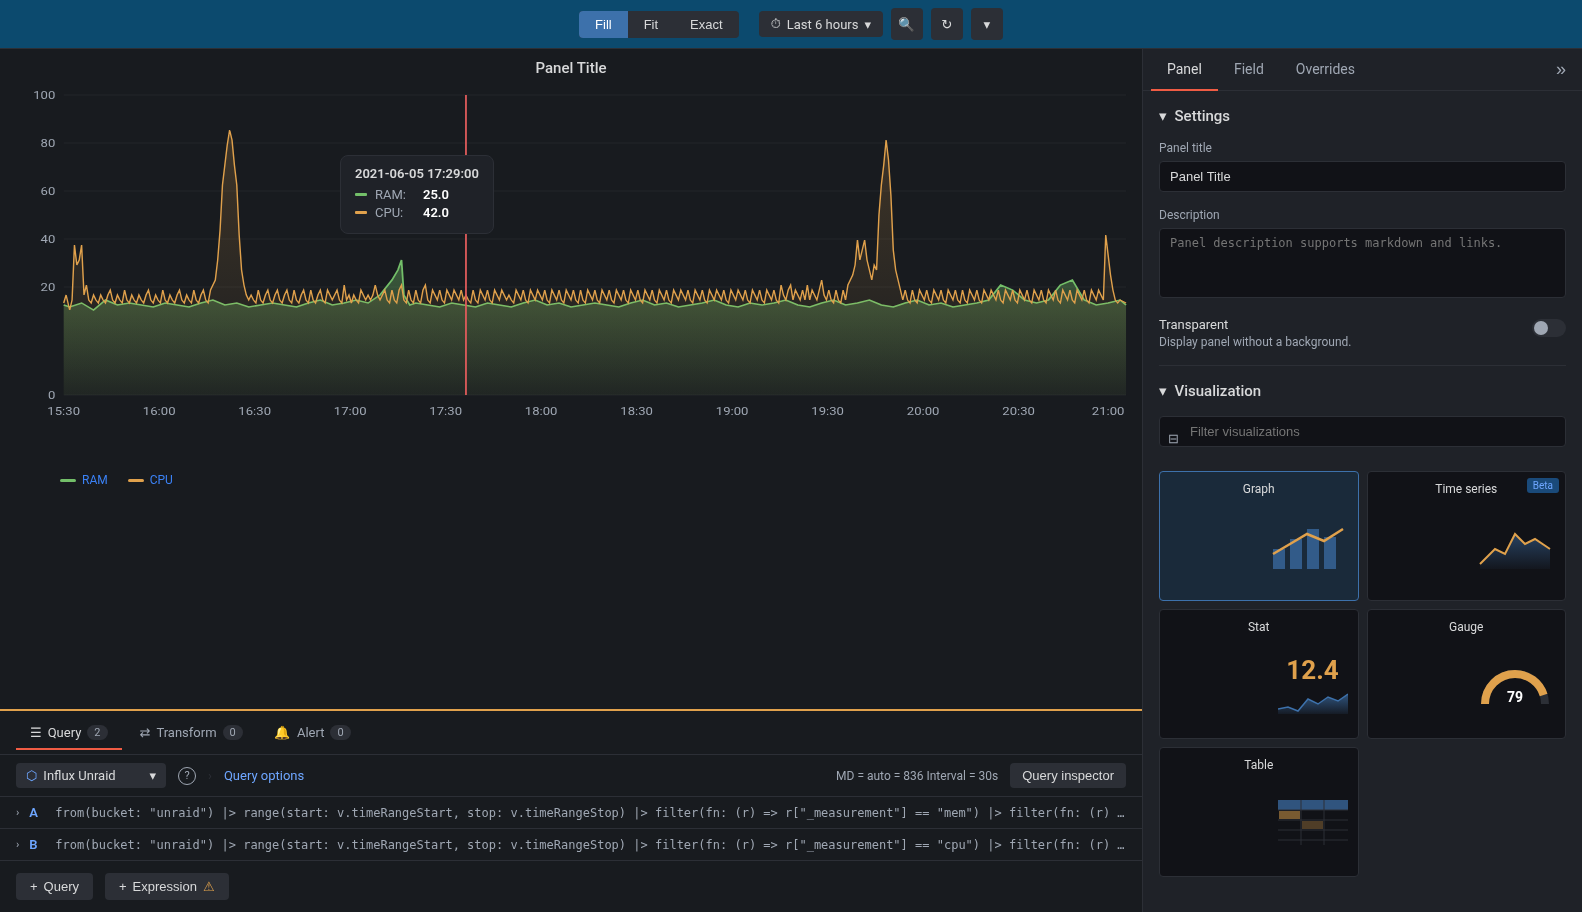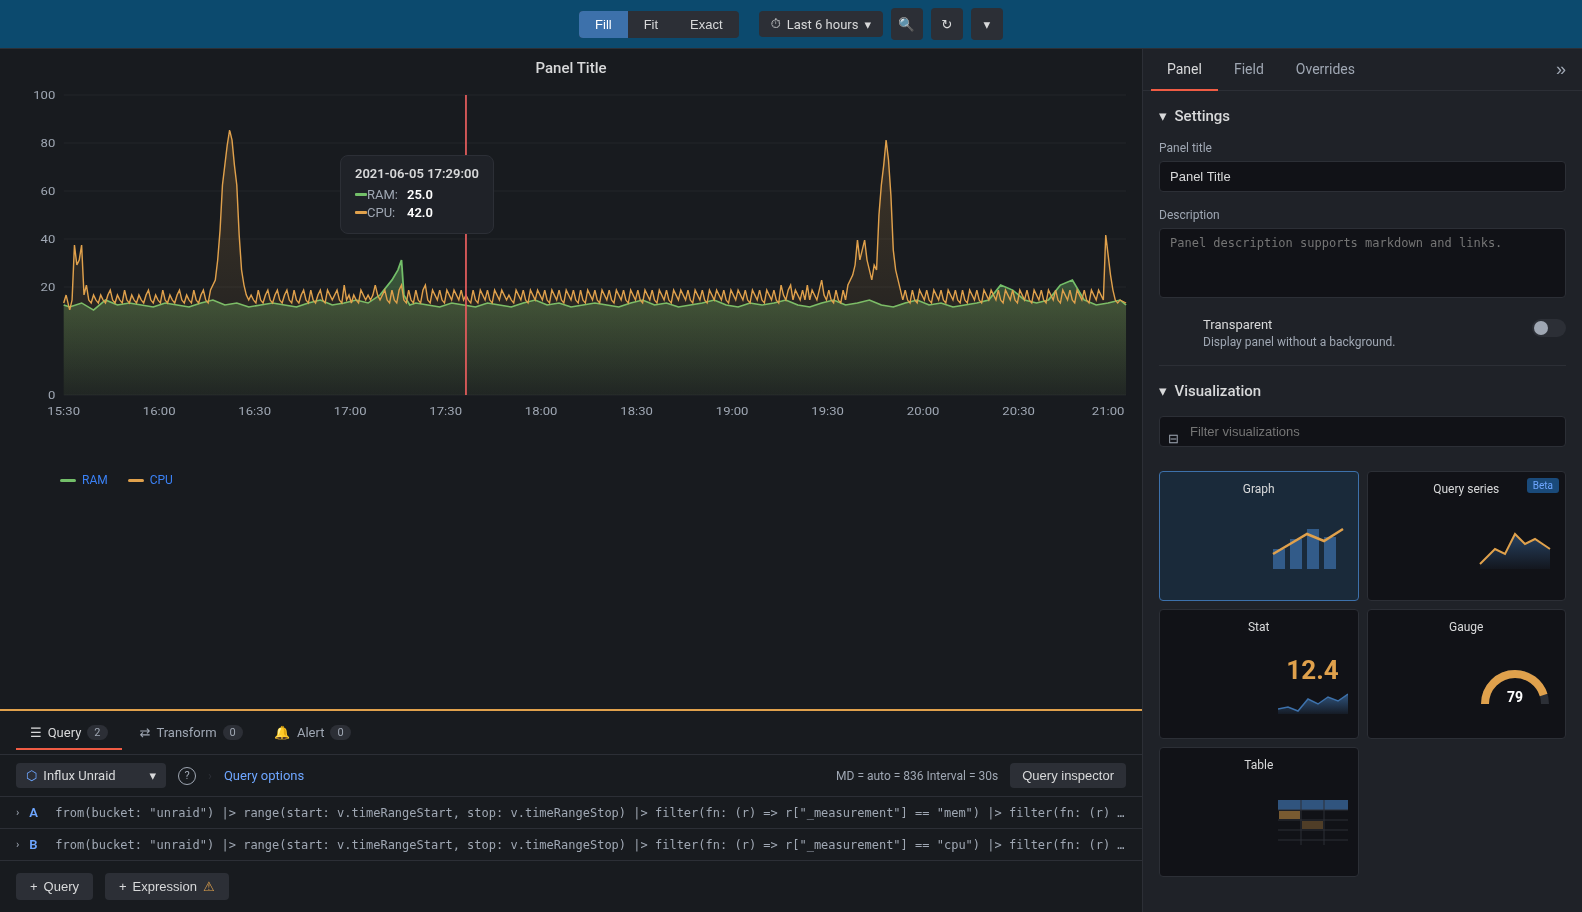--- a/index.html
+++ b/index.html
@@ -351,21 +351,21 @@
       font-size: 12px;
       height: 70px;
       resize: none;
     }
 
     .toggle-row {
       display: flex;
       align-items: flex-start;
       gap: 12px;
     }
-    .toggle-info { flex: 1; margin-left: 44px; }
+    .toggle-info { flex: 1; }
     .toggle-title {
       font-size: 13px;
       color: #d8d9da;
       margin-bottom: 3px;
     }
     .toggle-desc {
       font-size: 12px;
       color: #9fa7b3;
     }
     .toggle {
@@ -485,20 +485,21 @@
       pointer-events: none;
     }
     .tooltip-date {
       font-weight: 600;
       margin-bottom: 6px;
       color: #d8d9da;
     }
     .tooltip-row {
       display: flex;
       align-items: center;
+      gap: 8px;
       margin-bottom: 3px;
     }
     .tooltip-color {
       width: 12px;
       height: 3px;
       border-radius: 1px;
     }
     .tooltip-label { color: #9fa7b3; width: 40px; }
     .tooltip-value { font-weight: 600; color: white; }
   </style>
@@ -726,21 +727,21 @@
                 <rect x="22" y="20" width="12" height="30" fill="#3d71ab" opacity="0.7"></rect>
                 <rect x="39" y="10" width="12" height="40" fill="#3d71ab" opacity="0.7"></rect>
                 <rect x="56" y="18" width="12" height="32" fill="#3d71ab" opacity="0.7"></rect>
                 <polyline points="5,35 22,25 39,15 56,22 75,10" fill="none" stroke="#e0a14c" stroke-width="2.5"></polyline>
               </svg>
             </div>
           </div>
 
           <div class="viz-card" style="position:relative;">
             <div class="beta-badge">Beta</div>
-            <div class="viz-card-label">Query series</div>
+            <div class="viz-card-label">Time series</div>
             <div class="viz-card-icon">
               <svg width="80" height="55" viewBox="0 0 80 55">
                 <defs>
                   <linearGradient id="tsGrad" x1="0" y1="0" x2="0" y2="1">
                     <stop offset="0%" stop-color="#3d71ab" stop-opacity="0.5"></stop>
                     <stop offset="100%" stop-color="#3d71ab" stop-opacity="0.05"></stop>
                   </linearGradient>
                 </defs>
                 <path d="M5,45 L20,30 L30,35 L40,15 L50,25 L60,20 L75,30 L75,50 L5,50 Z" fill="url(#tsGrad)"></path>
                 <polyline points="5,45 20,30 30,35 40,15 50,25 60,20 75,30" fill="none" stroke="#e0a14c" stroke-width="2"></polyline>

